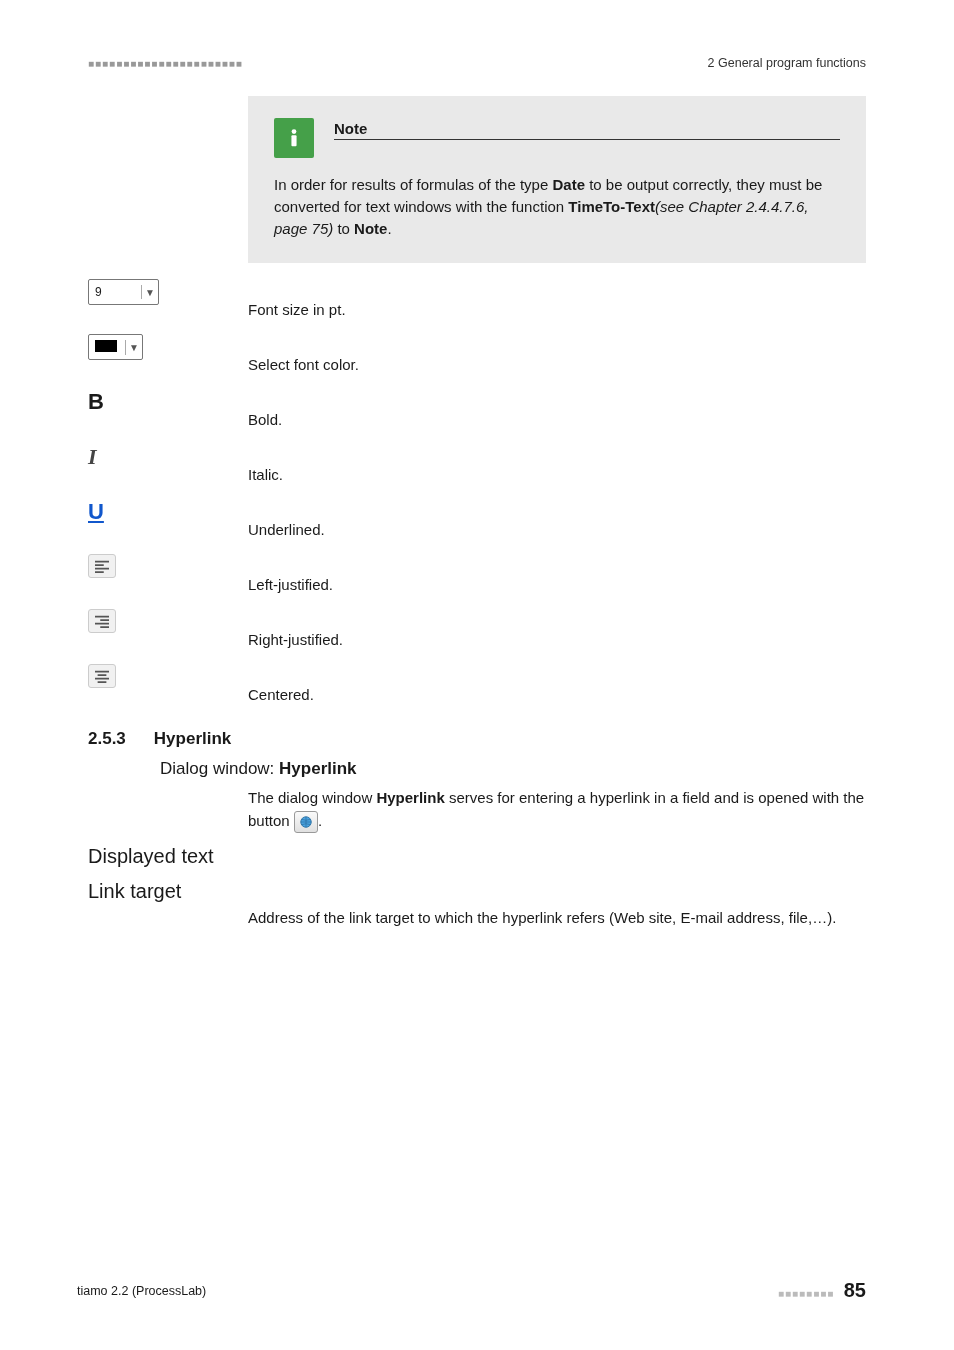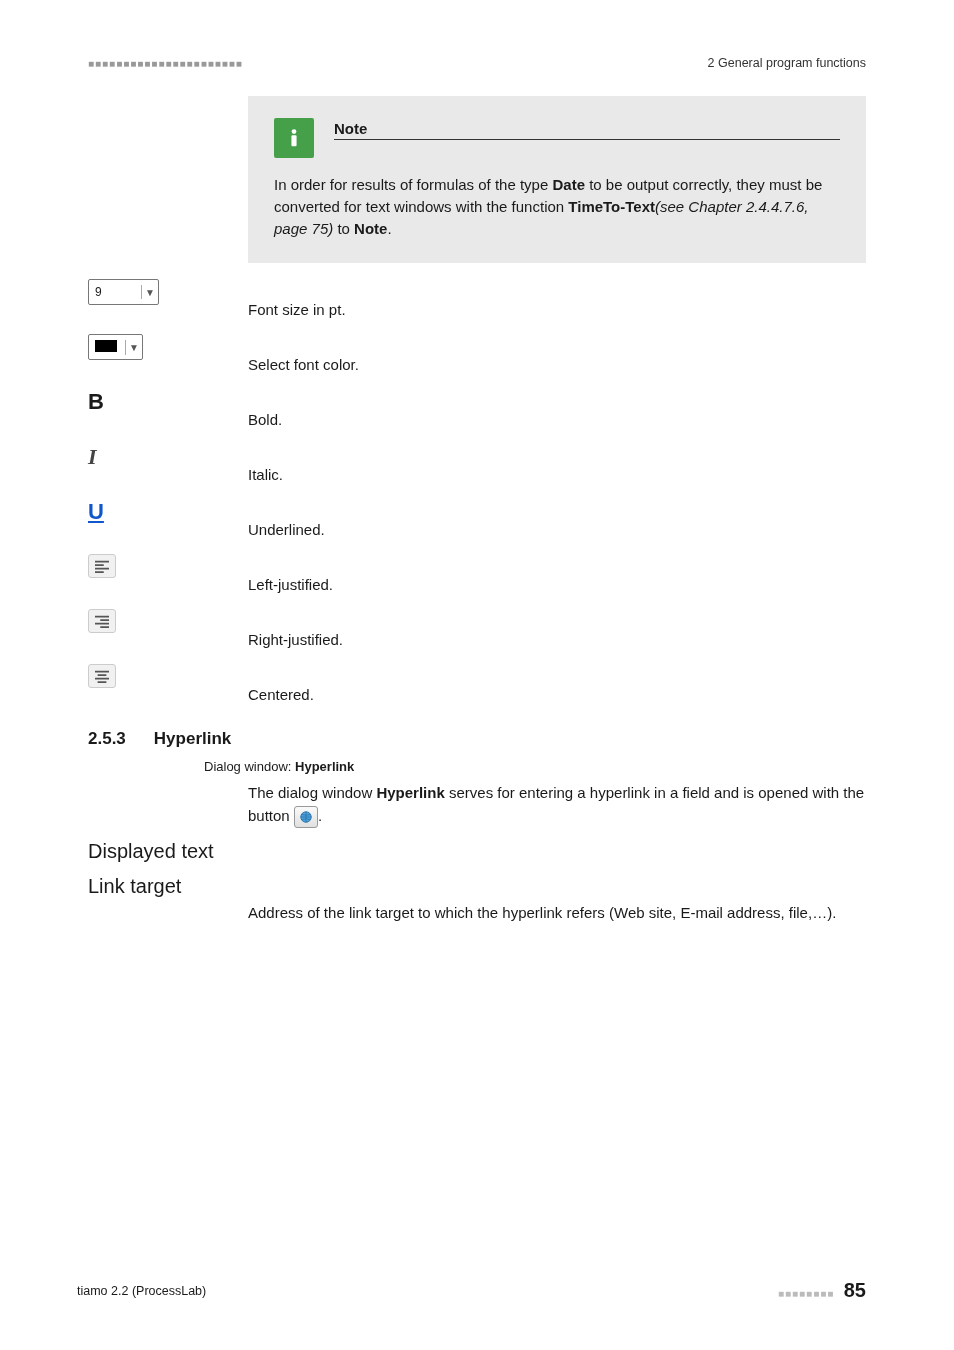--- a/index.html
+++ b/index.html
@@ -22,21 +22,21 @@
   .combo .val{padding:0 22px 0 6px;border-right:1px solid #aaa;min-width:24px}
   .combo .arr{width:16px;text-align:center;color:#555;font-size:10px}
   .combo.color .val{padding:0 6px}
   .swatch{width:22px;height:12px;background:#000;display:inline-block}
   .fmt-B{font-family:Arial;font-weight:900;font-size:22px}
   .fmt-I{font-family:"Times New Roman",serif;font-style:italic;font-weight:700;font-size:22px;color:#444}
   .fmt-U{font-family:Arial;font-weight:900;font-size:22px;color:#1157cc;text-decoration:underline}
   .align-btn{display:inline-flex;width:26px;height:22px;background:#f1f1f1;border:1px solid #ccc;border-radius:3px;align-items:center;justify-content:center}
   .align-btn svg{stroke:#555;stroke-width:2}
   .section-hdr{display:flex;gap:28px;font-weight:800;font-size:17px;margin-top:26px}
-  .dlg-caption{font-size:13px;margin-left:116px;margin-top:10px}
+  .dlg-caption{font-size:17px;margin-left:72px;margin-top:10px}
   .body-p{font-size:15px;margin-left:160px;margin-top:8px;line-height:1.5}
   .term{font-weight:400;font-size:20px;margin-top:12px}
   .globe-btn{display:inline-flex;width:22px;height:20px;border:1px solid #999;border-radius:3px;background:linear-gradient(#fafafa,#e0e0e0);align-items:center;justify-content:center;vertical-align:middle}
   .footer{position:absolute;bottom:48px;left:77px;right:88px;display:flex;justify-content:space-between;align-items:center;font-size:12.5px}
   .pg-dots{letter-spacing:1px;color:#bbb;font-size:10px;margin-right:6px}
   .pg-num{font-weight:800;font-size:20px}
 </style>
 </head>
 <body>
 

